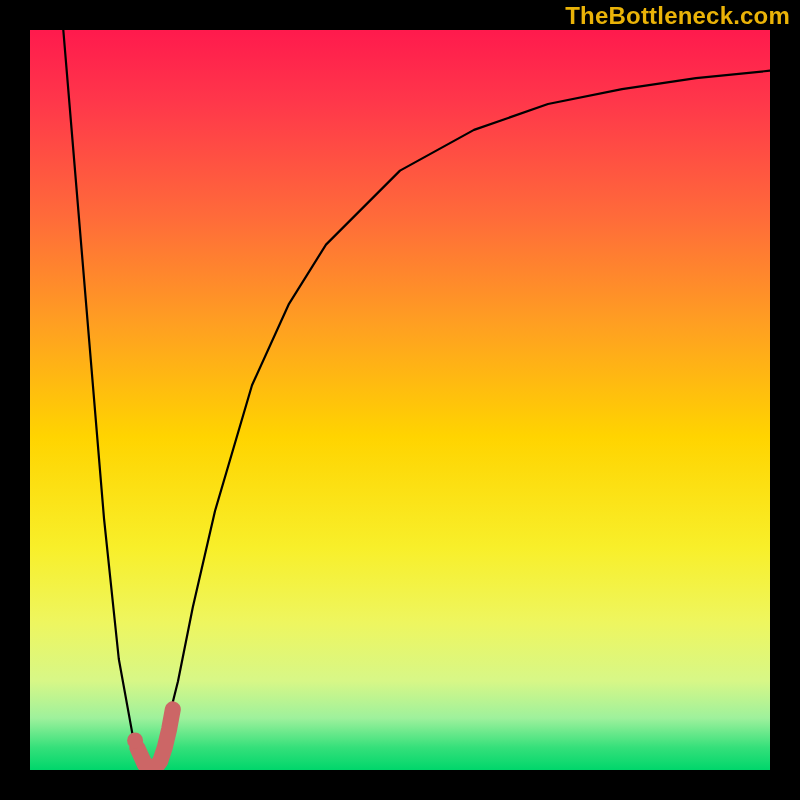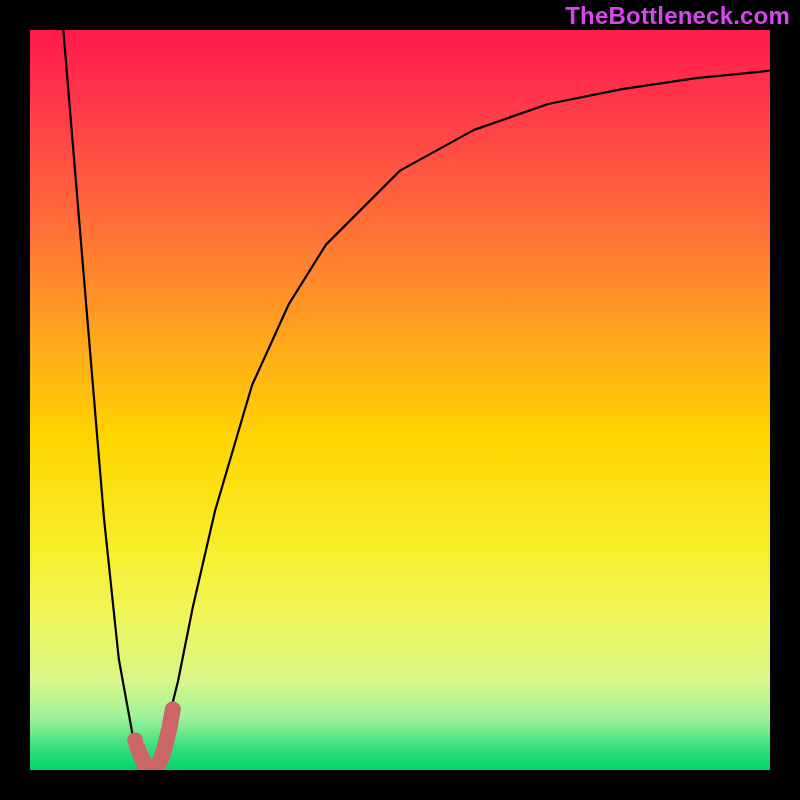--- a/index.html
+++ b/index.html
@@ -10,21 +10,21 @@
     height: 800px;
     background: #000;
   }
   .watermark {
     position: absolute;
     top: 2px;
     right: 10px;
     font-family: Arial, Helvetica, sans-serif;
     font-size: 24px;
     font-weight: 600;
-    color: #d946ef;
+    color: #eab308;
     letter-spacing: 0.2px;
     z-index: 5;
   }
   .plot-area {
     position: absolute;
     left: 30px;
     top: 30px;
     width: 740px;
     height: 740px;
     overflow: hidden;

